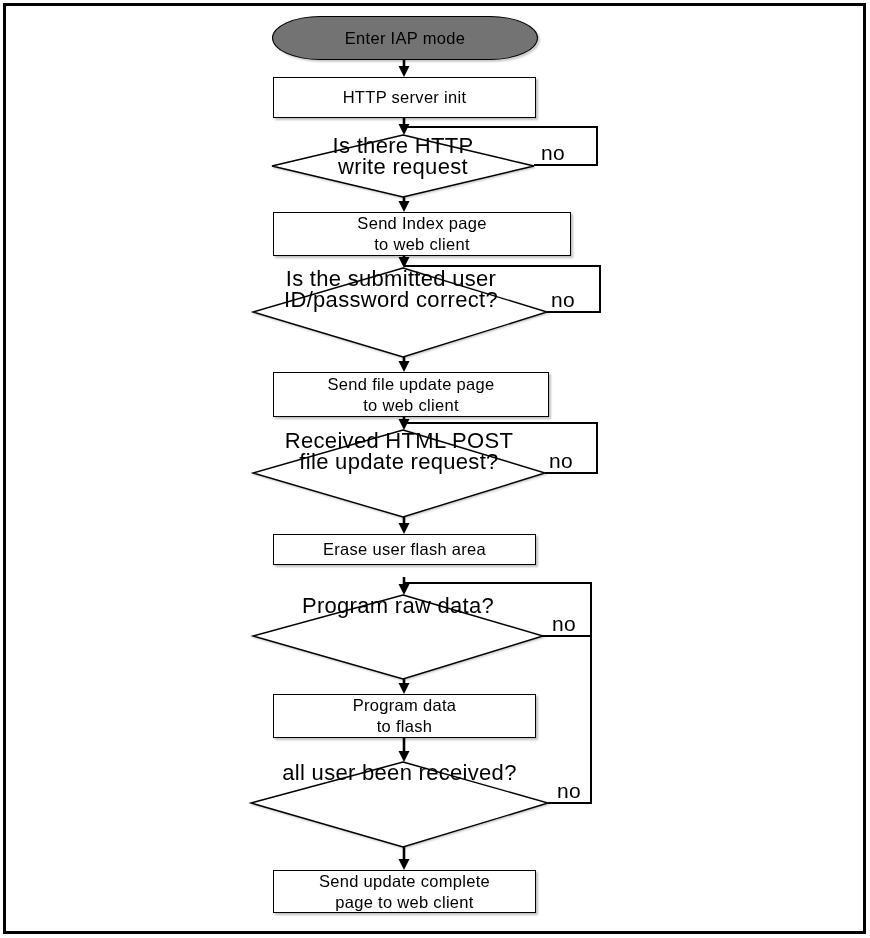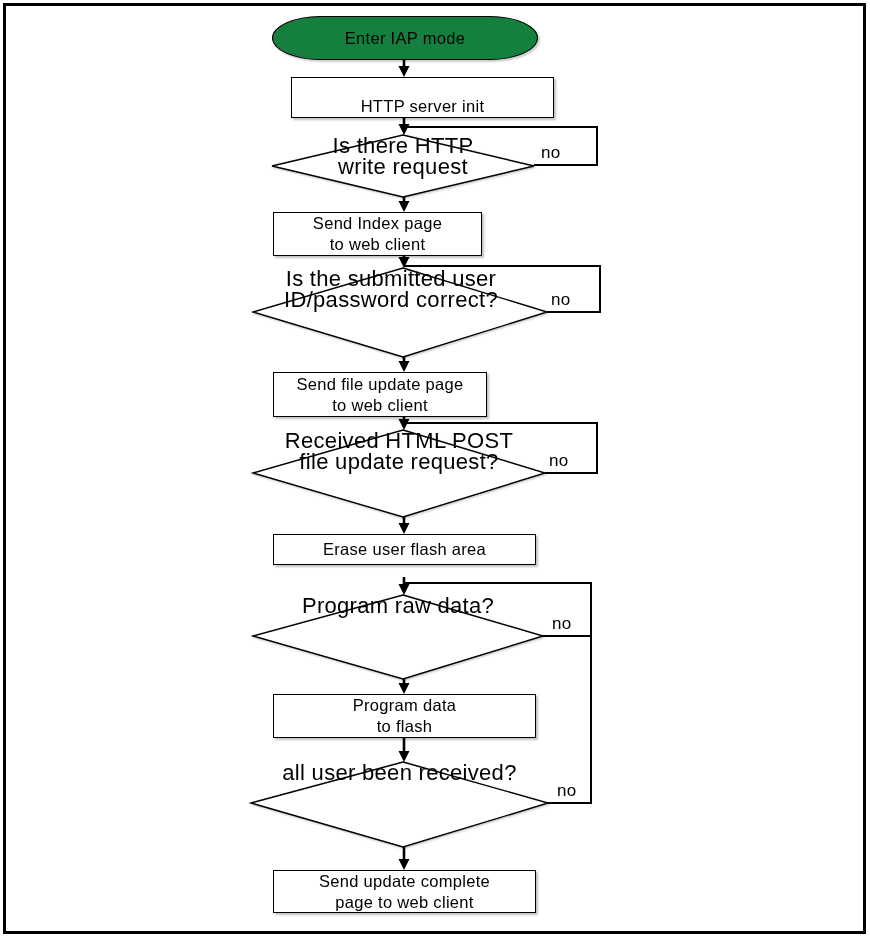--- a/index.html
+++ b/index.html
@@ -31,31 +31,31 @@
     display:flex;align-items:center;justify-content:center;
     text-align:center;
     font-size:16.5px;line-height:21px;letter-spacing:0.3px;
   }
   .process{
     background:#ffffff;
     border:1.7px solid #000;
     box-shadow:2px 2px 2px rgba(0,0,0,0.25);
   }
   .terminator{
-    background:#15803d;
+    background:#737373;
     border:1.7px solid #000;
     border-radius:48px / 22px;
     box-shadow:2px 2px 2px rgba(0,0,0,0.2);
   }
   .dtext{position:absolute;display:flex;align-items:flex-start;justify-content:center;text-align:center;
     font-size:22px;line-height:21px;letter-spacing:0.3px;}
   .node span,.dtext span{white-space:pre-line;}
   .no-label{
     position:absolute;
-    font-size:17px;line-height:20px;letter-spacing:0.3px;
+    font-size:21px;line-height:20px;letter-spacing:0.3px;
   }
 </style>
 </head>
 <body>
 
 <div class="canvas">
 
   <div class="frame"></div>
 
   <svg class="layer" width="870" height="938" viewBox="0 0 870 938">
@@ -103,30 +103,30 @@
     <polygon class="diamond" points="403,268 547,312 403,357 253,312"></polygon>
     <polygon class="diamond" points="403,430 545,473 403,517 253,473"></polygon>
     <polygon class="diamond" points="403,595 543,636 403,679 253,636"></polygon>
     <polygon class="diamond" points="403,762 548,803 403,847 251,803"></polygon>
   </svg>
 
   <div class="node terminator" style="left:272px;top:16px;width:266px;height:44px;">
     <span>Enter IAP mode</span>
   </div>
 
-  <div class="node process" style="left:291px;top:77px;width:263px;height:41px;align-items:flex-end;">
+  <div class="node process" style="left:273px;top:77px;width:263px;height:41px;">
     <span>HTTP server init</span>
   </div>
 
-  <div class="node process" style="left:273px;top:212px;width:209px;height:44px;">
+  <div class="node process" style="left:273px;top:212px;width:298px;height:44px;">
     <span>Send Index page
 to web client</span>
   </div>
 
-  <div class="node process" style="left:273px;top:372px;width:214px;height:45px;">
+  <div class="node process" style="left:273px;top:372px;width:276px;height:45px;">
     <span>Send file update page
 to web client</span>
   </div>
 
   <div class="node process" style="left:273px;top:534px;width:263px;height:31px;">
     <span>Erase user flash area</span>
   </div>
 
   <div class="node process" style="left:273px;top:870px;width:263px;height:43px;">
     <span>Send update complete

